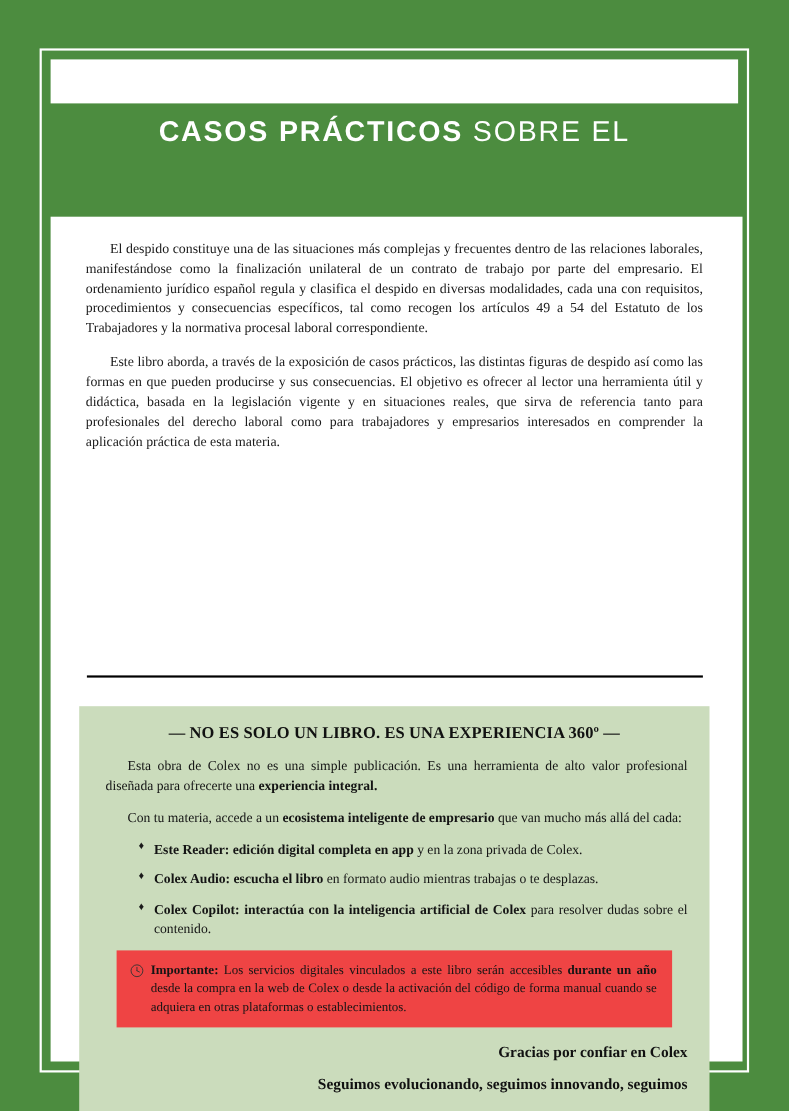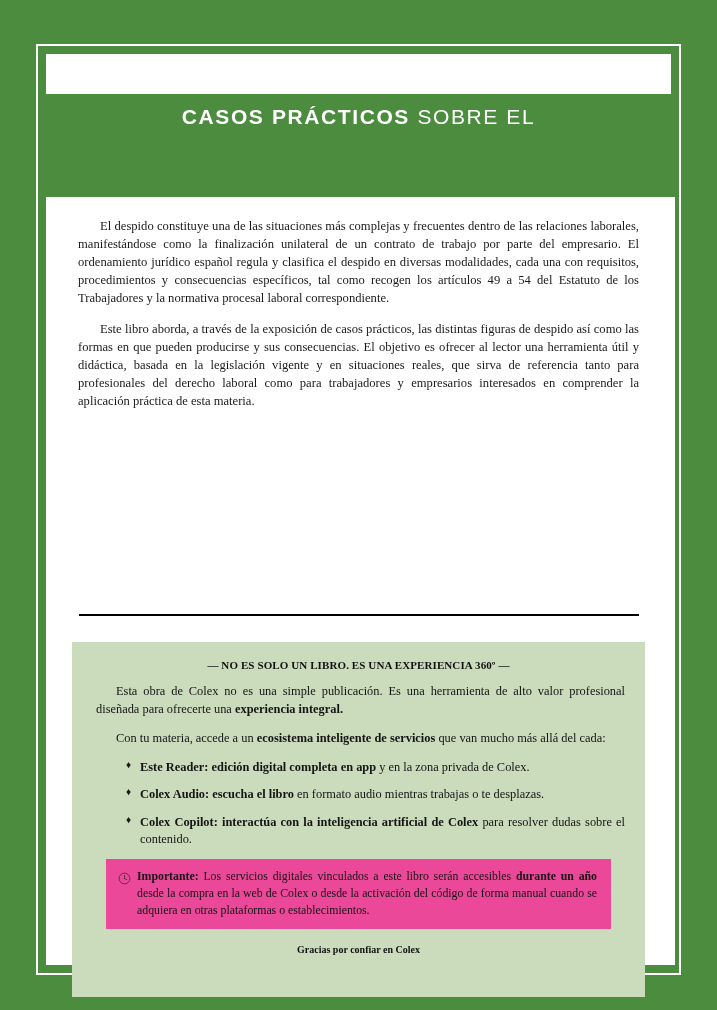--- a/index.html
+++ b/index.html
@@ -54,21 +54,21 @@
     left: 46px;
     top: 96px;
     width: 625px;
     height: 99px;
     color: #ffffff;
     text-align: center;
   }
   .title-line1 {
     margin: 0;
     padding-top: 9px;
-    font-size: 21px;
+    font-size: 26px;
     letter-spacing: 1.6px;
     font-weight: 300;
     line-height: 1.1;
     white-space: nowrap;
   }
   .title-line1 .strong {
     font-weight: 700;
   }
   .title-line2 {
     margin: 0;
@@ -114,21 +114,21 @@
     top: 445px;
     width: 573px;
     background: #cbdcbc;
     padding: 14px 20px 16px 20px;
     box-sizing: border-box;
   }
   .promo-heading {
     margin: 3px 0 12px 0;
     text-align: center;
     font-family: "Liberation Serif", serif;
-    font-size: 11px;
+    font-size: 15px;
     font-weight: 700;
     color: #111111;
     letter-spacing: 0.1px;
   }
   .promo-p {
     margin: 0 0 11px 4px;
     font-family: "Liberation Serif", serif;
     font-size: 12.4px;
     line-height: 1.44;
     color: #141414;
@@ -156,21 +156,21 @@
     position: absolute;
     left: 0;
     top: -1px;
     font-size: 10px;
     color: #1a1a1a;
   }
   .promo-list li b { font-weight: 700; }
 
   
   .note-box {
-    background: #ec4899;
+    background: #ef4444;
     margin: 2px 14px 14px 14px;
     padding: 9px 14px 10px 12px;
     box-sizing: border-box;
   }
   .note-row {
     display: flex;
     align-items: flex-start;
   }
   .note-icon {
     flex: 0 0 auto;
@@ -183,23 +183,23 @@
     font-family: "Liberation Serif", serif;
     font-size: 11.8px;
     line-height: 1.44;
     color: #141414;
     text-align: justify;
   }
   .note-text b { font-weight: 700; }
 
   .promo-closing {
     margin: 4px 0 0 0;
-    text-align: center;
-    font-family: "Liberation Serif", serif;
-    font-size: 10px;
+    text-align: right;
+    font-family: "Liberation Serif", serif;
+    font-size: 14px;
     font-weight: 700;
     color: #111111;
     line-height: 1.45;
   }
   .promo-closing.second {
     margin-top: 9px;
   }
 </style>
 </head>
 <body>
@@ -220,21 +220,21 @@
       <p class="para">Este libro aborda, a través de la exposición de casos prácticos, las distintas figuras de despido así como las formas en que pueden producirse y sus  consecuencias. El objetivo es ofrecer al lector una herramienta útil y didáctica, basada en la legislación vigente y en situaciones reales, que sirva de referencia tanto para profesionales del derecho laboral como para trabajadores y empresarios interesados en comprender la aplicación práctica de esta materia.</p>
     </div>
 
     <div class="divider"></div>
 
     <div class="promo-box">
       <div class="promo-heading">— NO ES SOLO UN LIBRO. ES UNA EXPERIENCIA 360º —</div>
 
       <p class="promo-p"><span>Esta obra de Colex no es una simple publicación. Es una herramienta de alto valor profesional diseñada para ofrecerte una </span><b>experiencia integral.</b></p>
 
-      <p class="promo-p"><span>Con tu materia, accede a un </span><b>ecosistema inteligente de servicios</b><span> que van mucho más allá del cada:</span></p>
+      <p class="promo-p"><span>Con tu materia, accede a un </span><b>ecosistema inteligente de empresario</b><span> que van mucho más allá del cada:</span></p>
 
       <ul class="promo-list">
         <li>
           <span class="bullet">♦</span><b>Este Reader:</b><b> edición digital completa en app</b><span> y en la zona privada de Colex.</span>
         </li>
         <li>
           <span class="bullet">♦</span><b>Colex Audio:</b><b> escucha el libro</b><span> en formato audio mientras trabajas o te desplazas.</span>
         </li>
         <li>
           <span class="bullet">♦</span><b>Colex Copilot:</b><b> interactúa con la inteligencia artificial de Colex</b><span> para resolver dudas sobre el contenido.</span>
@@ -249,18 +249,18 @@
               <line x1="8" y1="8" x2="8" y2="4.2" stroke="#333333" stroke-width="1" stroke-linecap="round"></line>
               <line x1="8" y1="8" x2="10.8" y2="9.4" stroke="#333333" stroke-width="1" stroke-linecap="round"></line>
             </svg>
           </span>
           <span class="note-text"><b>Importante:</b><span> Los servicios digitales vinculados a este libro serán accesibles </span><b>durante un año</b><span> desde la compra en la web de Colex o desde la activación del código de forma manual cuando se adquiera en otras plataformas o establecimientos.</span></span>
         </div>
       </div>
 
       <div class="promo-closing">Gracias por confiar en Colex</div>
       <div class="promo-closing second">
-        <br>
+        <span>Seguimos evolucionando, seguimos innovando, seguimos</span><br>
       </div>
     </div>
 
   </div>
 </div>
 
 </body></html>

